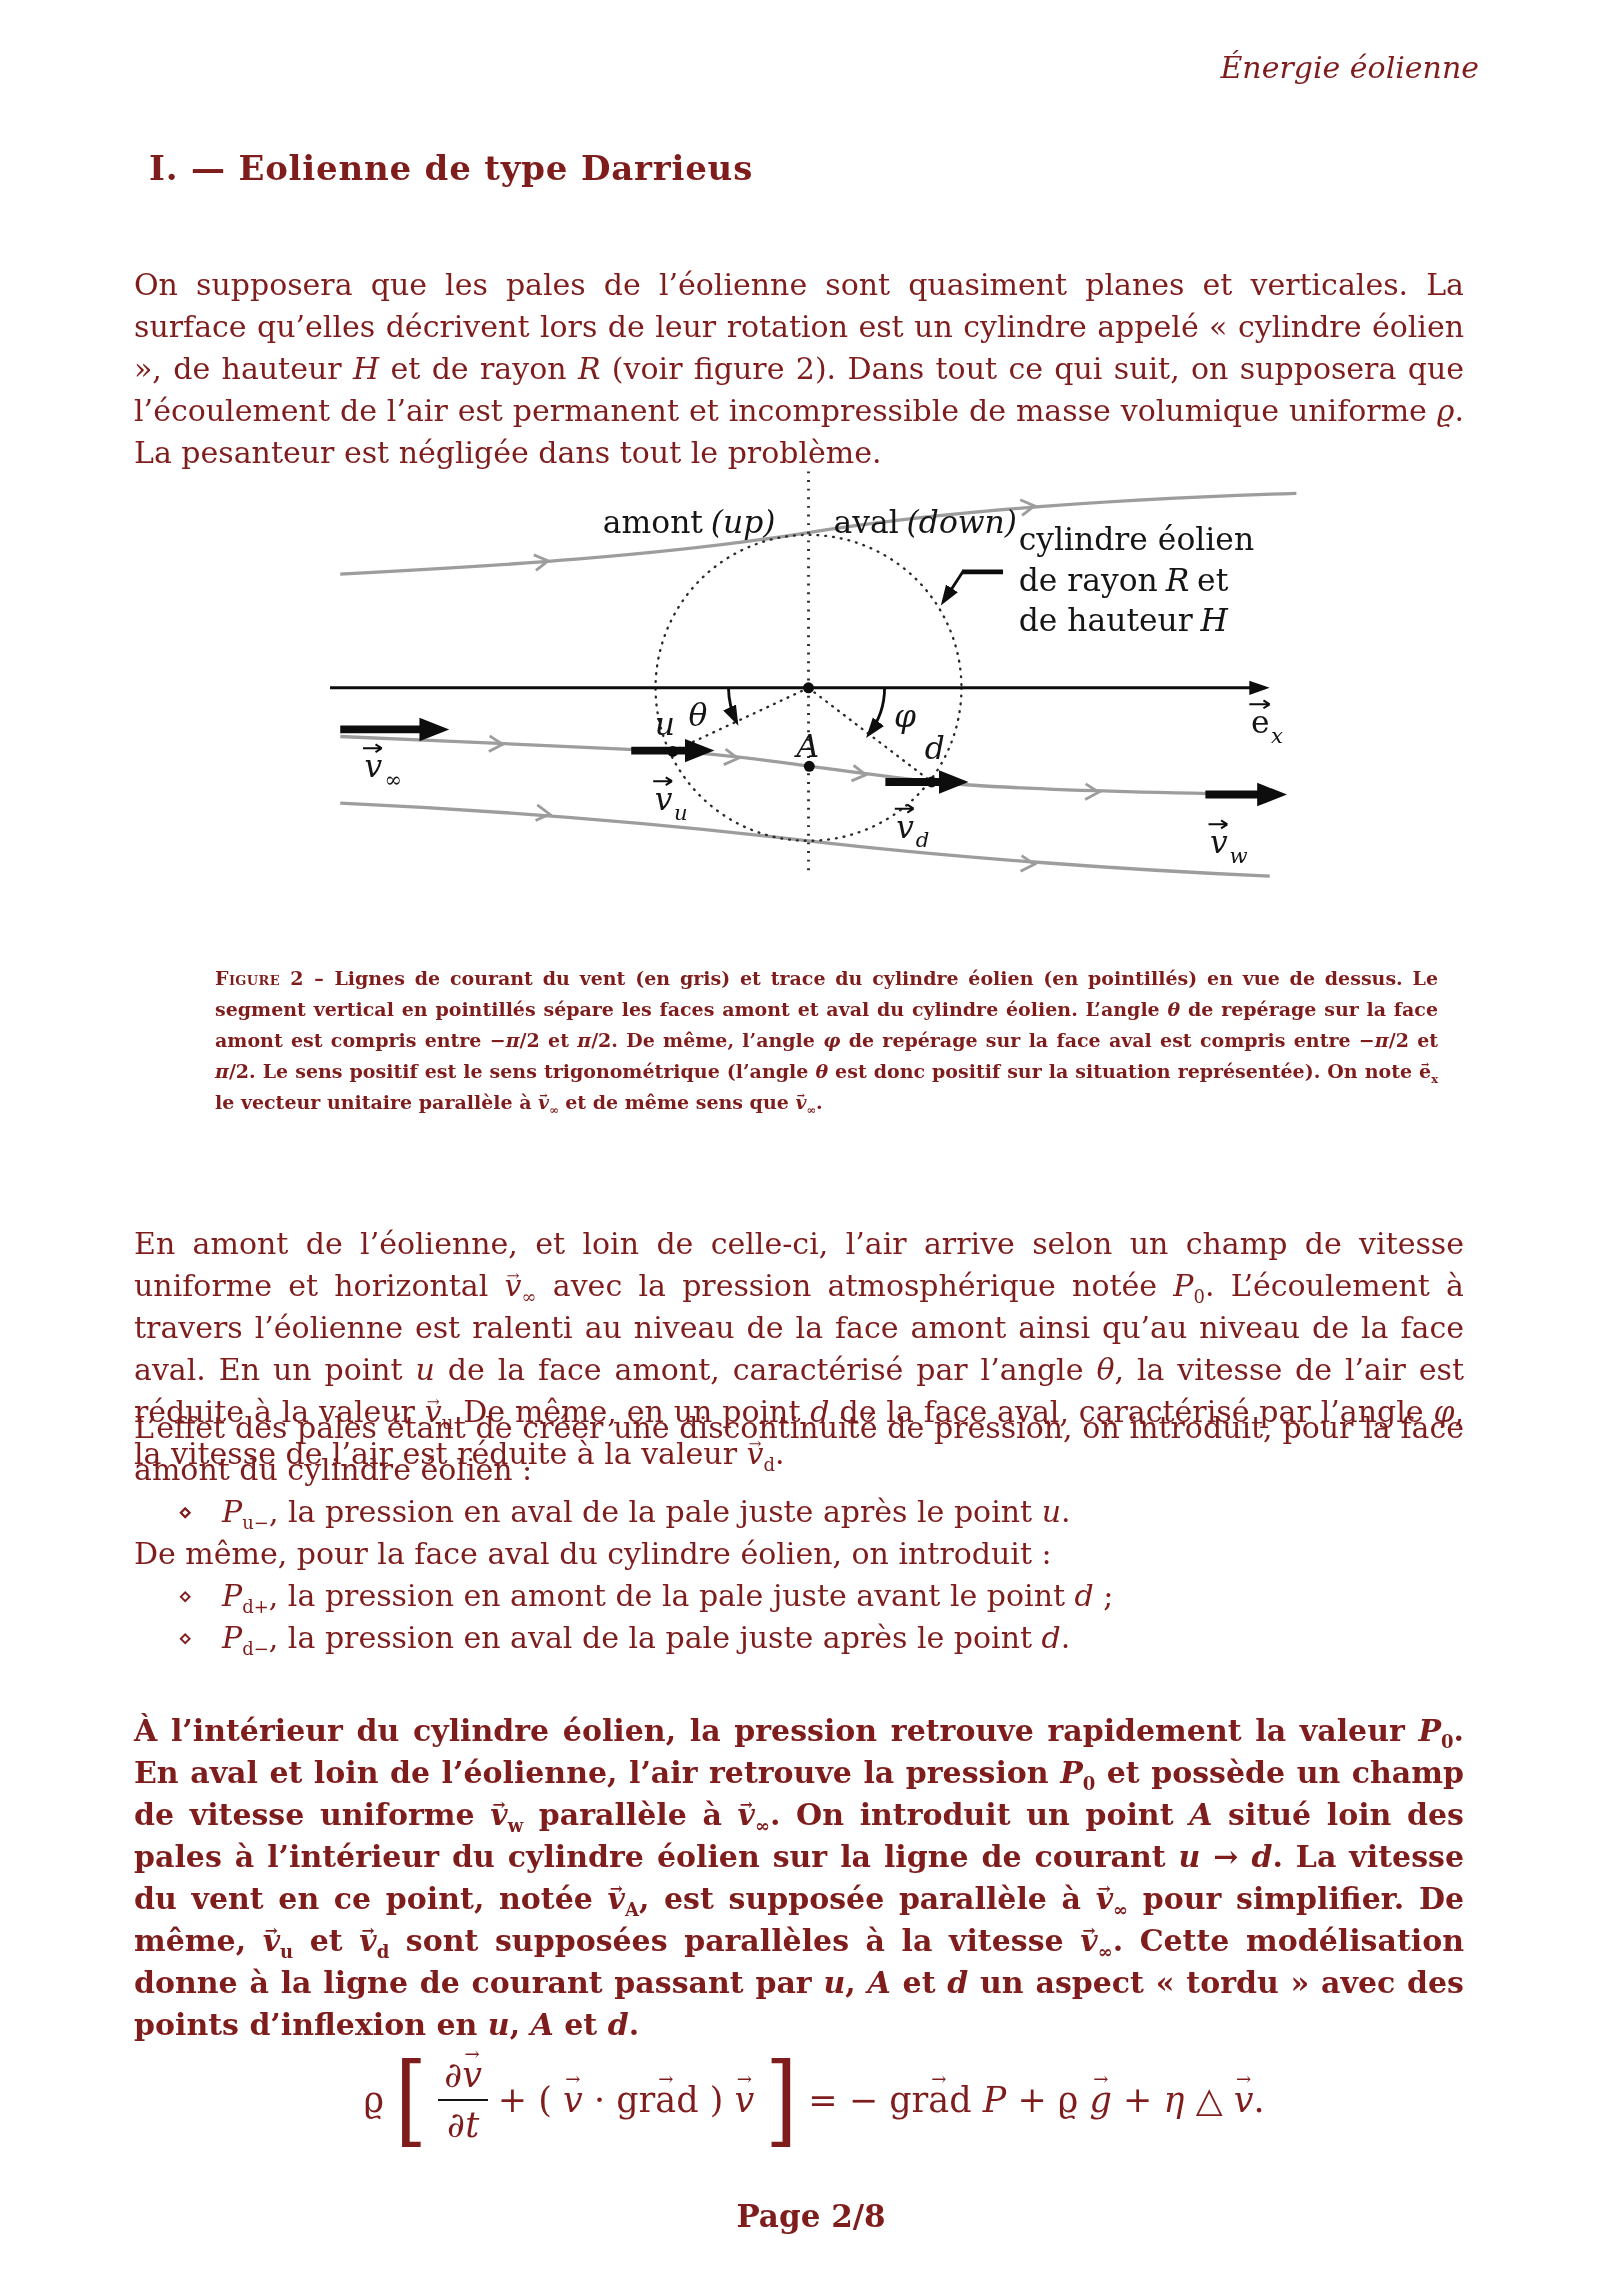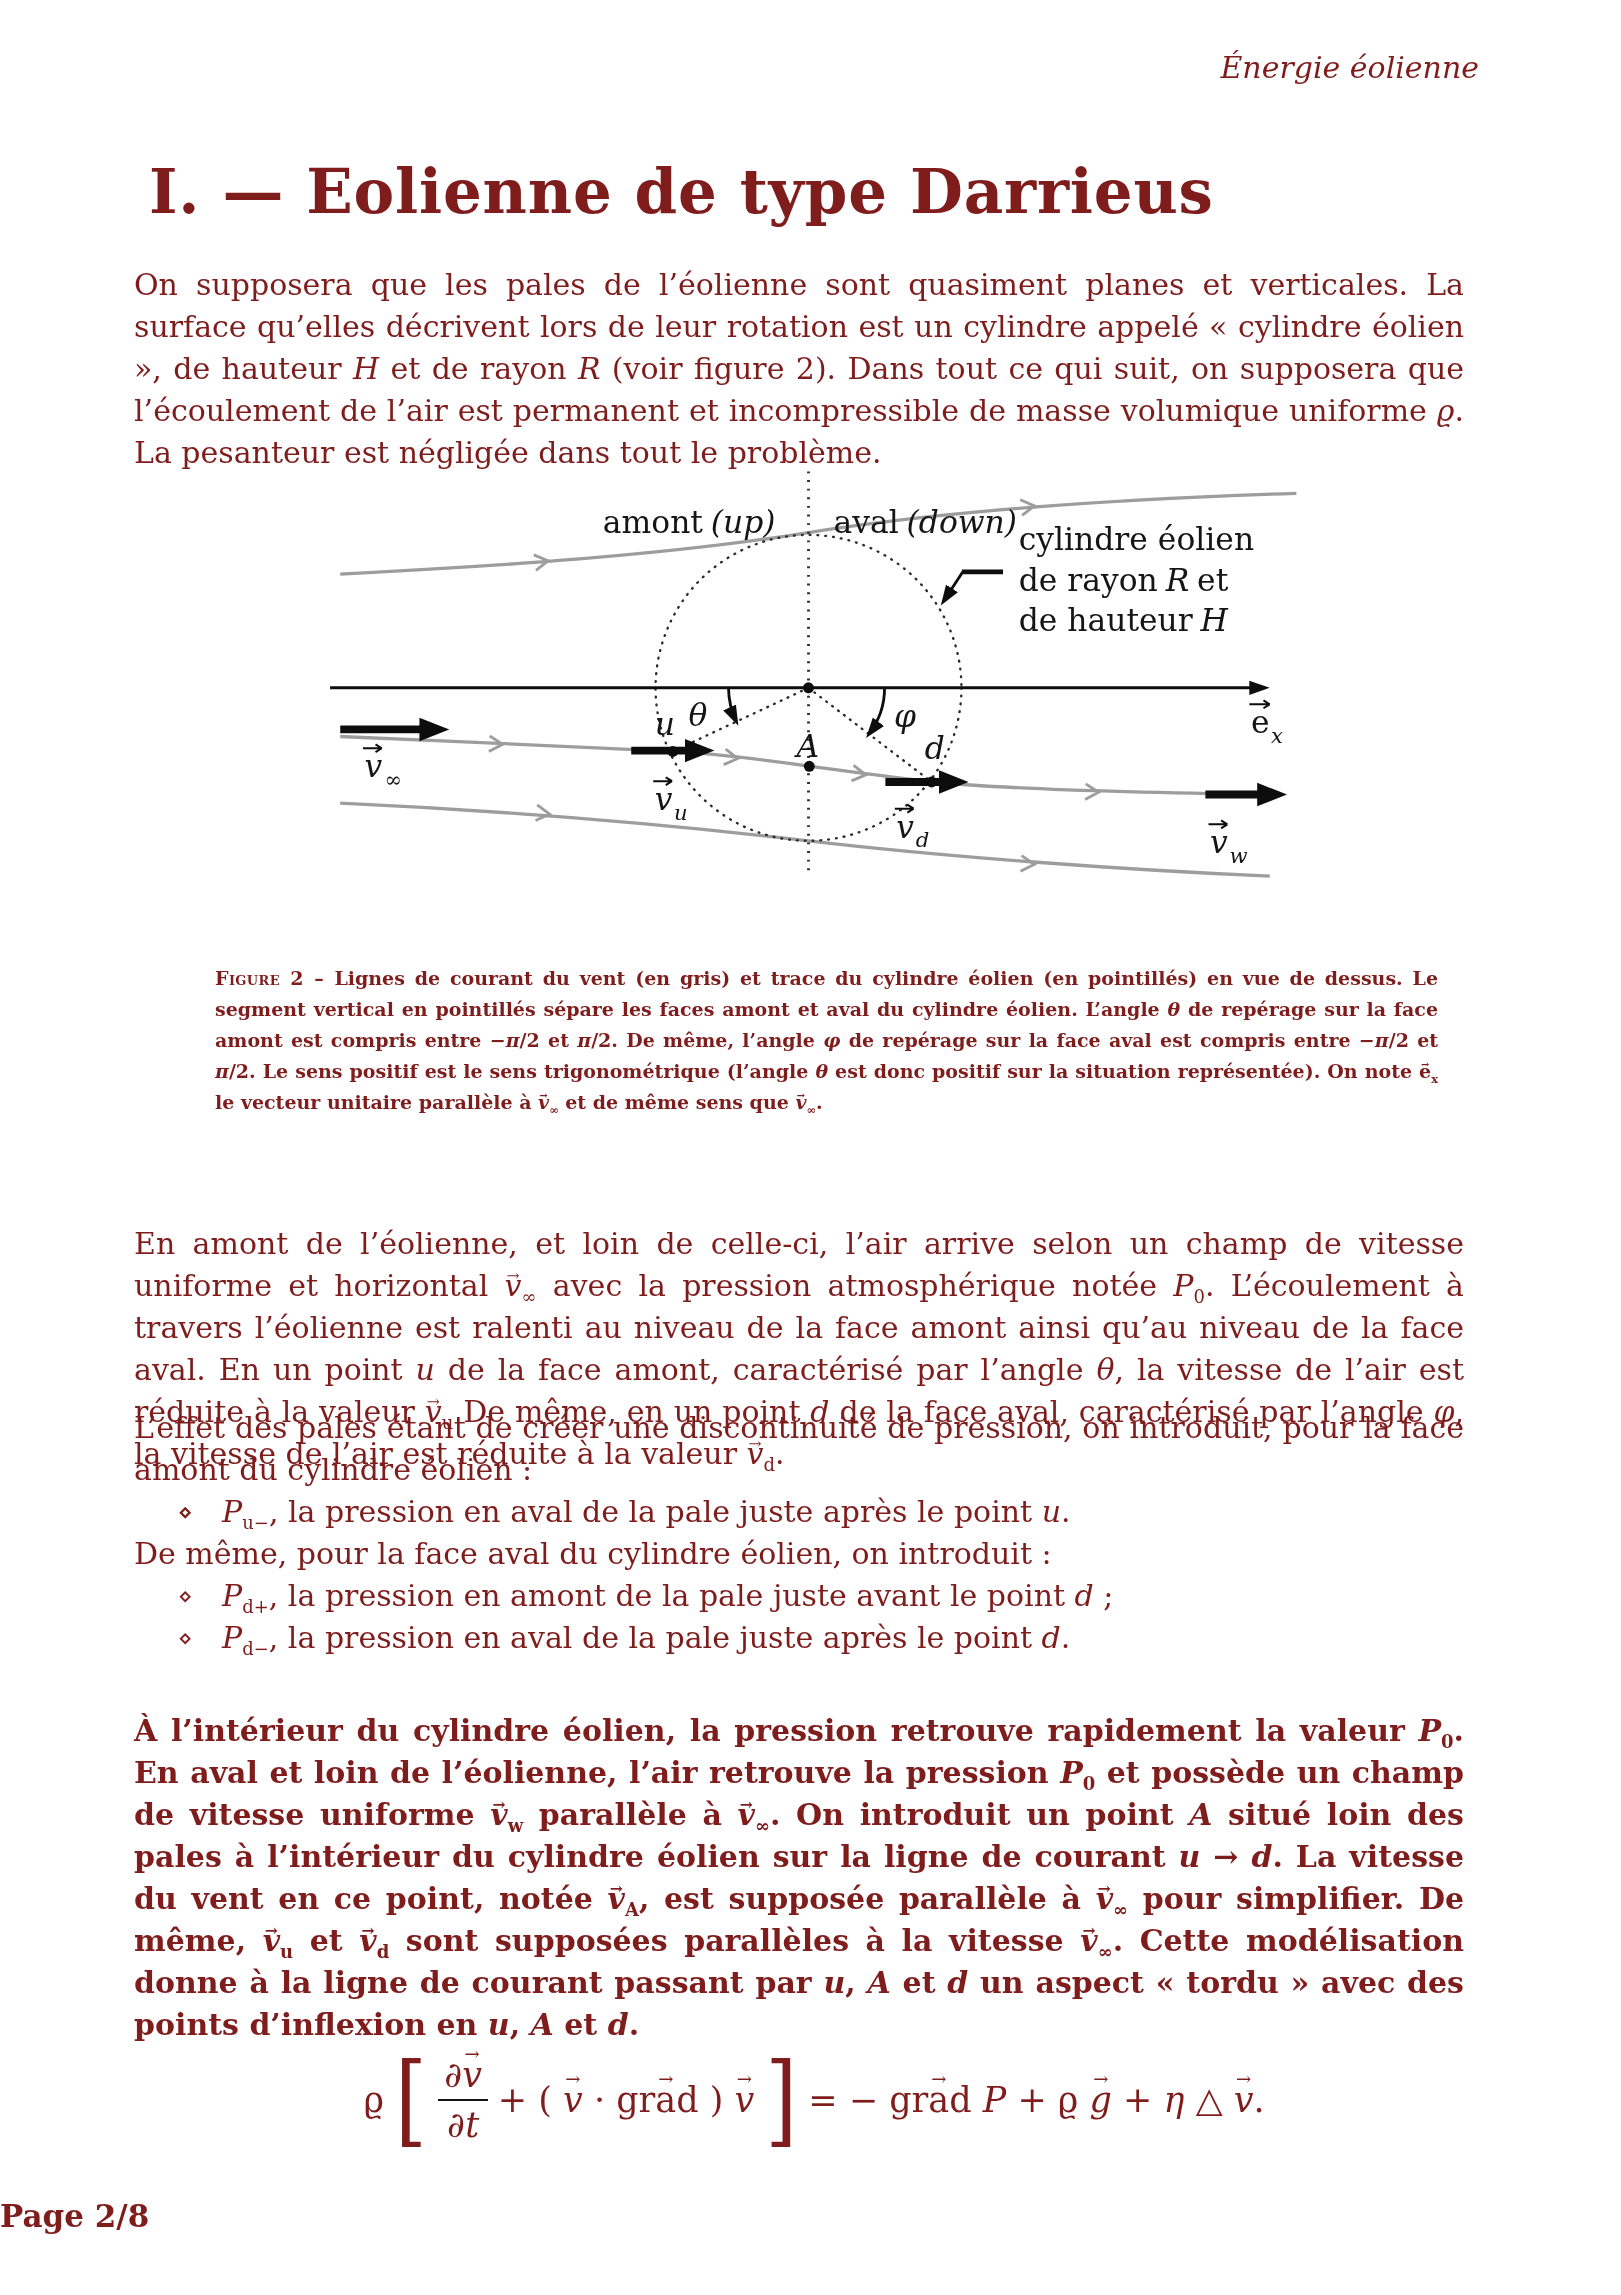--- a/index.html
+++ b/index.html
@@ -1,19 +1,19 @@
 <!DOCTYPE html>
 <html style="font-size:12.6px"><head>
 <meta charset="utf-8">
 <style>
   html,body{margin:0;padding:0;background:#ffffff;}
   .page{position:relative;width:1622px;height:2295px;background:#ffffff;overflow:hidden;
         font-family:"DejaVu Serif","DejaVu Sans",serif;color:#7f1d1d;}
   .hdr{position:absolute;top:50px;right:143px;font-style:italic;font-size:30px;}
-  .title{position:absolute;left:149px;top:156px;font-size:61px;font-weight:bold;letter-spacing:0.8px;text-align:center;}
+  .title{position:absolute;left:149px;top:148px;font-size:34px;font-weight:bold;letter-spacing:0.8px;text-align:center;}
   .para{position:absolute;left:134px;width:1330px;font-size:30px;line-height:42px;text-align:justify;}
   .p1{top:234px;}
   .p2{top:1193px;}
   .p3{top:1407px;}
   .p4{top:1680px;font-weight:bold;}
   .p5{top:1978px;}
   sub{font-size:60%;line-height:0;}
   i{font-style:italic;}
   .vec{position:relative;display:inline-block;}
   .vec::after{content:"→";position:absolute;left:50%;transform:translateX(-50%);
@@ -22,21 +22,21 @@
   .diamond{position:absolute;left:44px;top:0px;font-size:23px;font-family:"DejaVu Sans",sans-serif;}
   .figwrap{position:absolute;left:314px;top:440px;width:989px;height:502px;}
   .caption{position:absolute;left:215px;top:944px;width:1223px;font-size:19px;line-height:31px;text-align:justify;font-weight:bold;}
   .cap-label{font-variant:small-caps;letter-spacing:0.4px;}
   .equation{position:absolute;left:149px;top:2049px;width:1330px;height:102px;
             display:flex;align-items:center;justify-content:center;font-size:35px;gap:9.4px;}
   .eq-bracket{font-size:82px;font-weight:normal;transform:scaleY(1.22);line-height:0;display:inline-block;padding:0 1.6px;}
   .frac{display:inline-flex;flex-direction:column;align-items:center;vertical-align:middle;}
   .frac .num{padding:0 6.3px 4.7px 6.3px;border-bottom:2.4px solid #151515;}
   .frac .den{padding:3.9px 6.3px 0 6.3px;}
-  .footer{position:absolute;left:0;top:2198px;width:100%;font-weight:bold;font-size:31px;}
+  .footer{position:absolute;left:0;top:2198px;width:100%;text-align:center;font-weight:bold;font-size:31px;}
   
   .figtext{font-family:"DejaVu Serif","DejaVu Sans",serif;font-size:40px;fill:#151515;}
   .it{font-style:italic;}
   .small-sub{font-size:27px;font-style:italic;}
   .stream{fill:none;stroke:#9d9d9d;stroke-width:4.2px;}
   .chev{fill:none;stroke:#9d9d9d;stroke-width:3.6px;}
   .dotted{fill:none;stroke:#2a2a2a;}
 </style>
 </head>
 <body>

